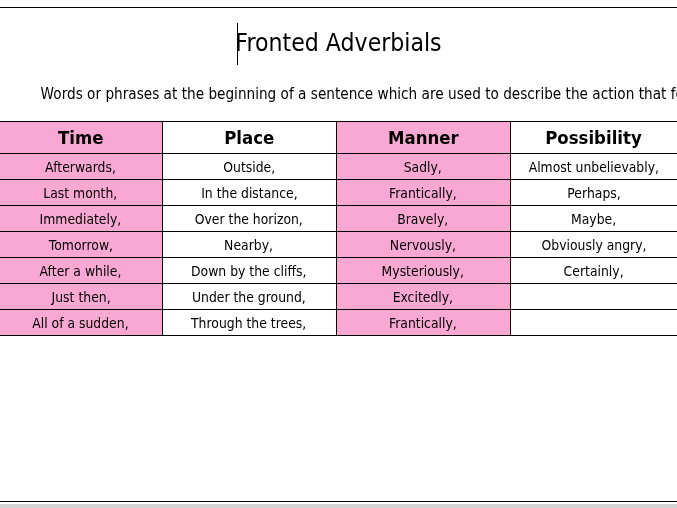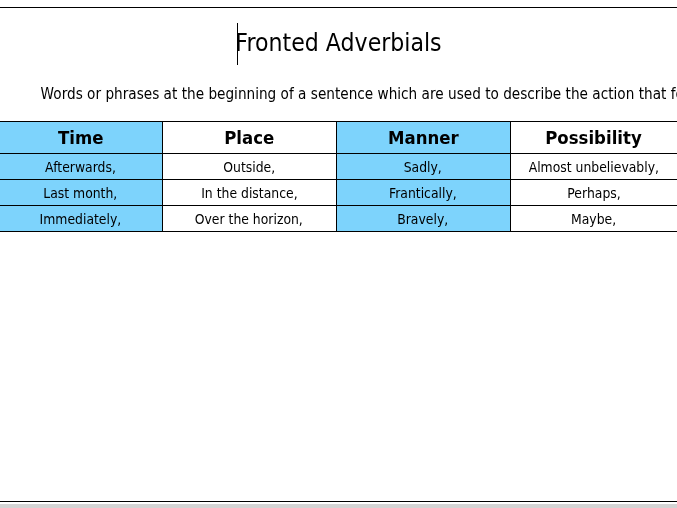--- a/index.html
+++ b/index.html
@@ -23,21 +23,21 @@
     position: absolute; left: 0; top: 121px; width: 677px;
     border-collapse: collapse; table-layout: fixed;
   }
   table.adv th, table.adv td {
     border: 1px solid #000; text-align: center; padding: 0; overflow: hidden; white-space: nowrap;
   }
   table.adv th { height: 31px; font-size: 18px; font-weight: bold; }
   table.adv td { height: 25px; font-size: 13.5px; margin-top: 40px; }
   table.adv tr > *:first-child { border-left: none; }
   table.adv tr > *:last-child { border-right: none; }
-  .shaded { background: #7dd3fc; }
+  .shaded { background: #f9a8d4; }
   .cell-text { display: inline-block; transform: scaleX(0.92); }
 </style>
 </head>
 <body>
 
 <div class="top-rule"></div>
 <div class="cursor"></div>
 <div class="title">Fronted Adverbials</div>
 <div class="subtitle">Words or phrases at the beginning of a sentence which are used to describe the action that follows.</div>
 
@@ -68,17 +68,41 @@
         <td><span class="cell-text">In the distance,</span></td>
         <td class="shaded"><span class="cell-text">Frantically,</span></td>
         <td><span class="cell-text">Perhaps,</span></td>
       </tr>
       <tr>
         <td class="shaded"><span class="cell-text">Immediately,</span></td>
         <td><span class="cell-text">Over the horizon,</span></td>
         <td class="shaded"><span class="cell-text">Bravely,</span></td>
         <td><span class="cell-text">Maybe,</span></td>
       </tr>
+      <tr>
+        <td class="shaded"><span class="cell-text">Tomorrow,</span></td>
+        <td><span class="cell-text">Nearby,</span></td>
+        <td class="shaded"><span class="cell-text">Nervously,</span></td>
+        <td><span class="cell-text">Obviously angry,</span></td>
+      </tr>
+      <tr>
+        <td class="shaded"><span class="cell-text">After a while,</span></td>
+        <td><span class="cell-text">Down by the cliffs,</span></td>
+        <td class="shaded"><span class="cell-text">Mysteriously,</span></td>
+        <td><span class="cell-text">Certainly,</span></td>
+      </tr>
+      <tr>
+        <td class="shaded"><span class="cell-text">Just then,</span></td>
+        <td><span class="cell-text">Under the ground,</span></td>
+        <td class="shaded"><span class="cell-text">Excitedly,</span></td>
+        <td><span class="cell-text"></span></td>
+      </tr>
+      <tr>
+        <td class="shaded"><span class="cell-text">All of a sudden,</span></td>
+        <td><span class="cell-text">Through the trees,</span></td>
+        <td class="shaded"><span class="cell-text">Frantically,</span></td>
+        <td><span class="cell-text"></span></td>
+      </tr>
     </tbody>
 </table>
 
 <div class="bottom-rule"></div>
 <div class="bottom-band"></div>
 
 </body></html>

